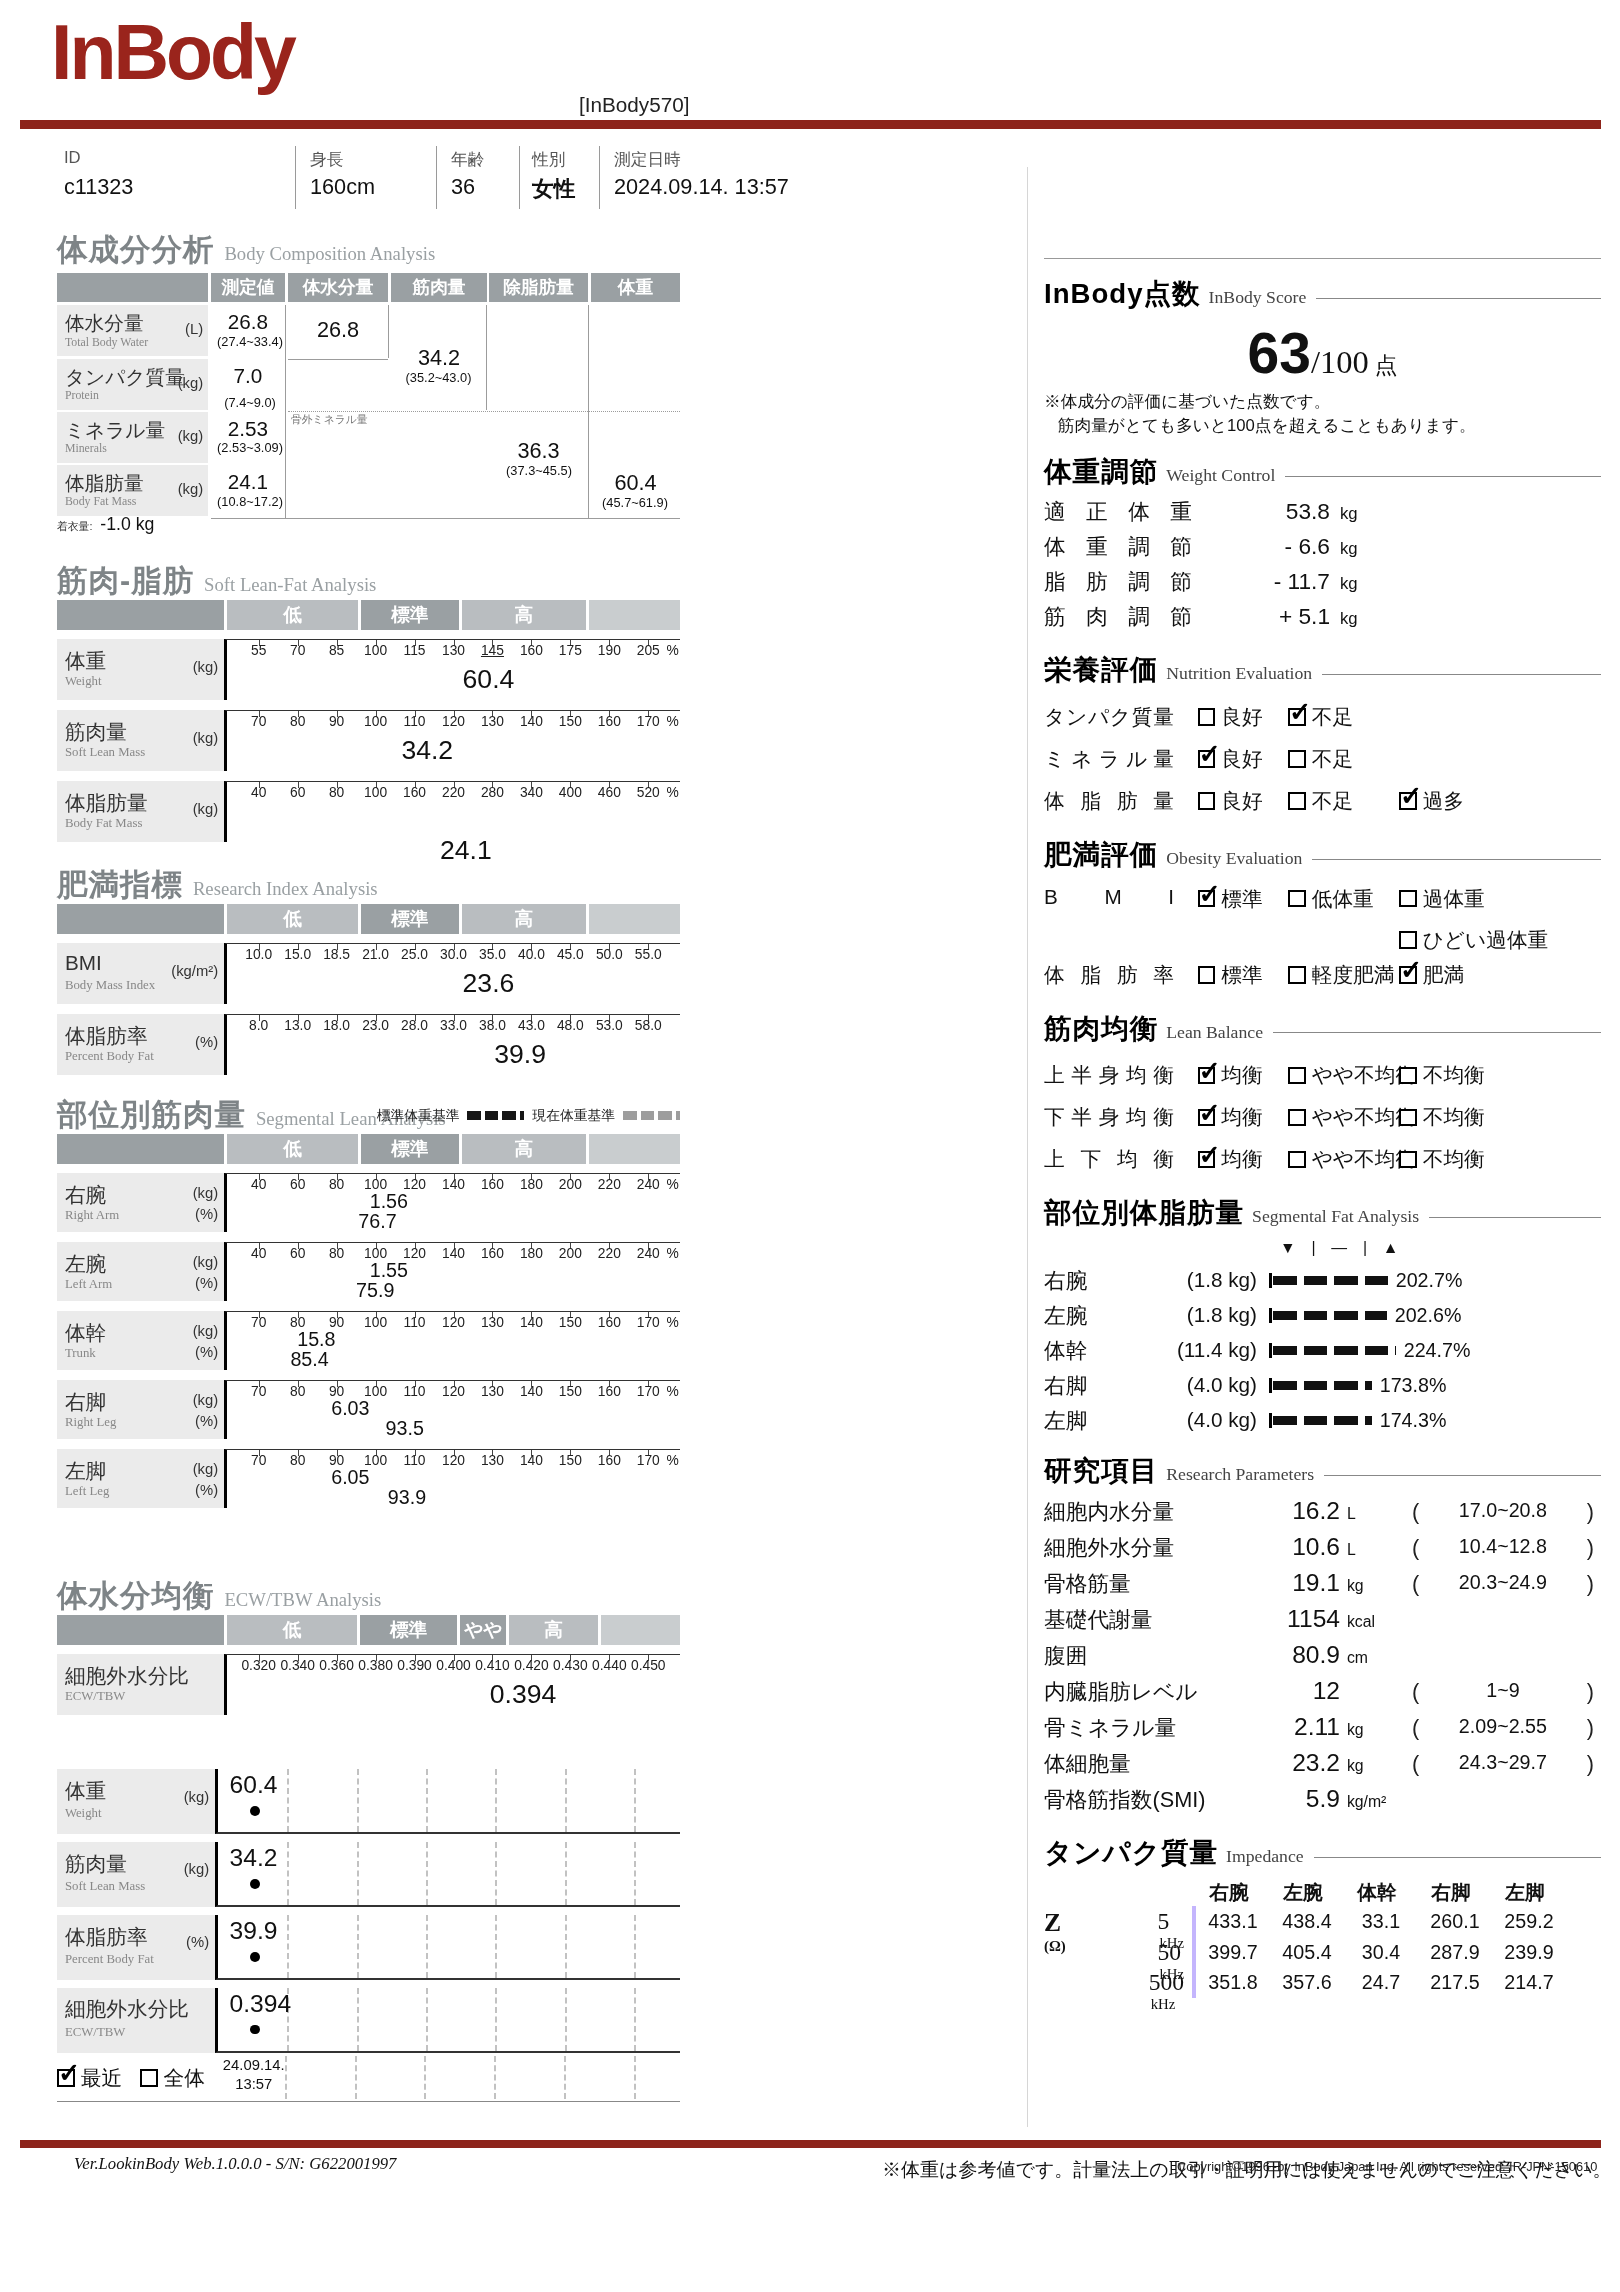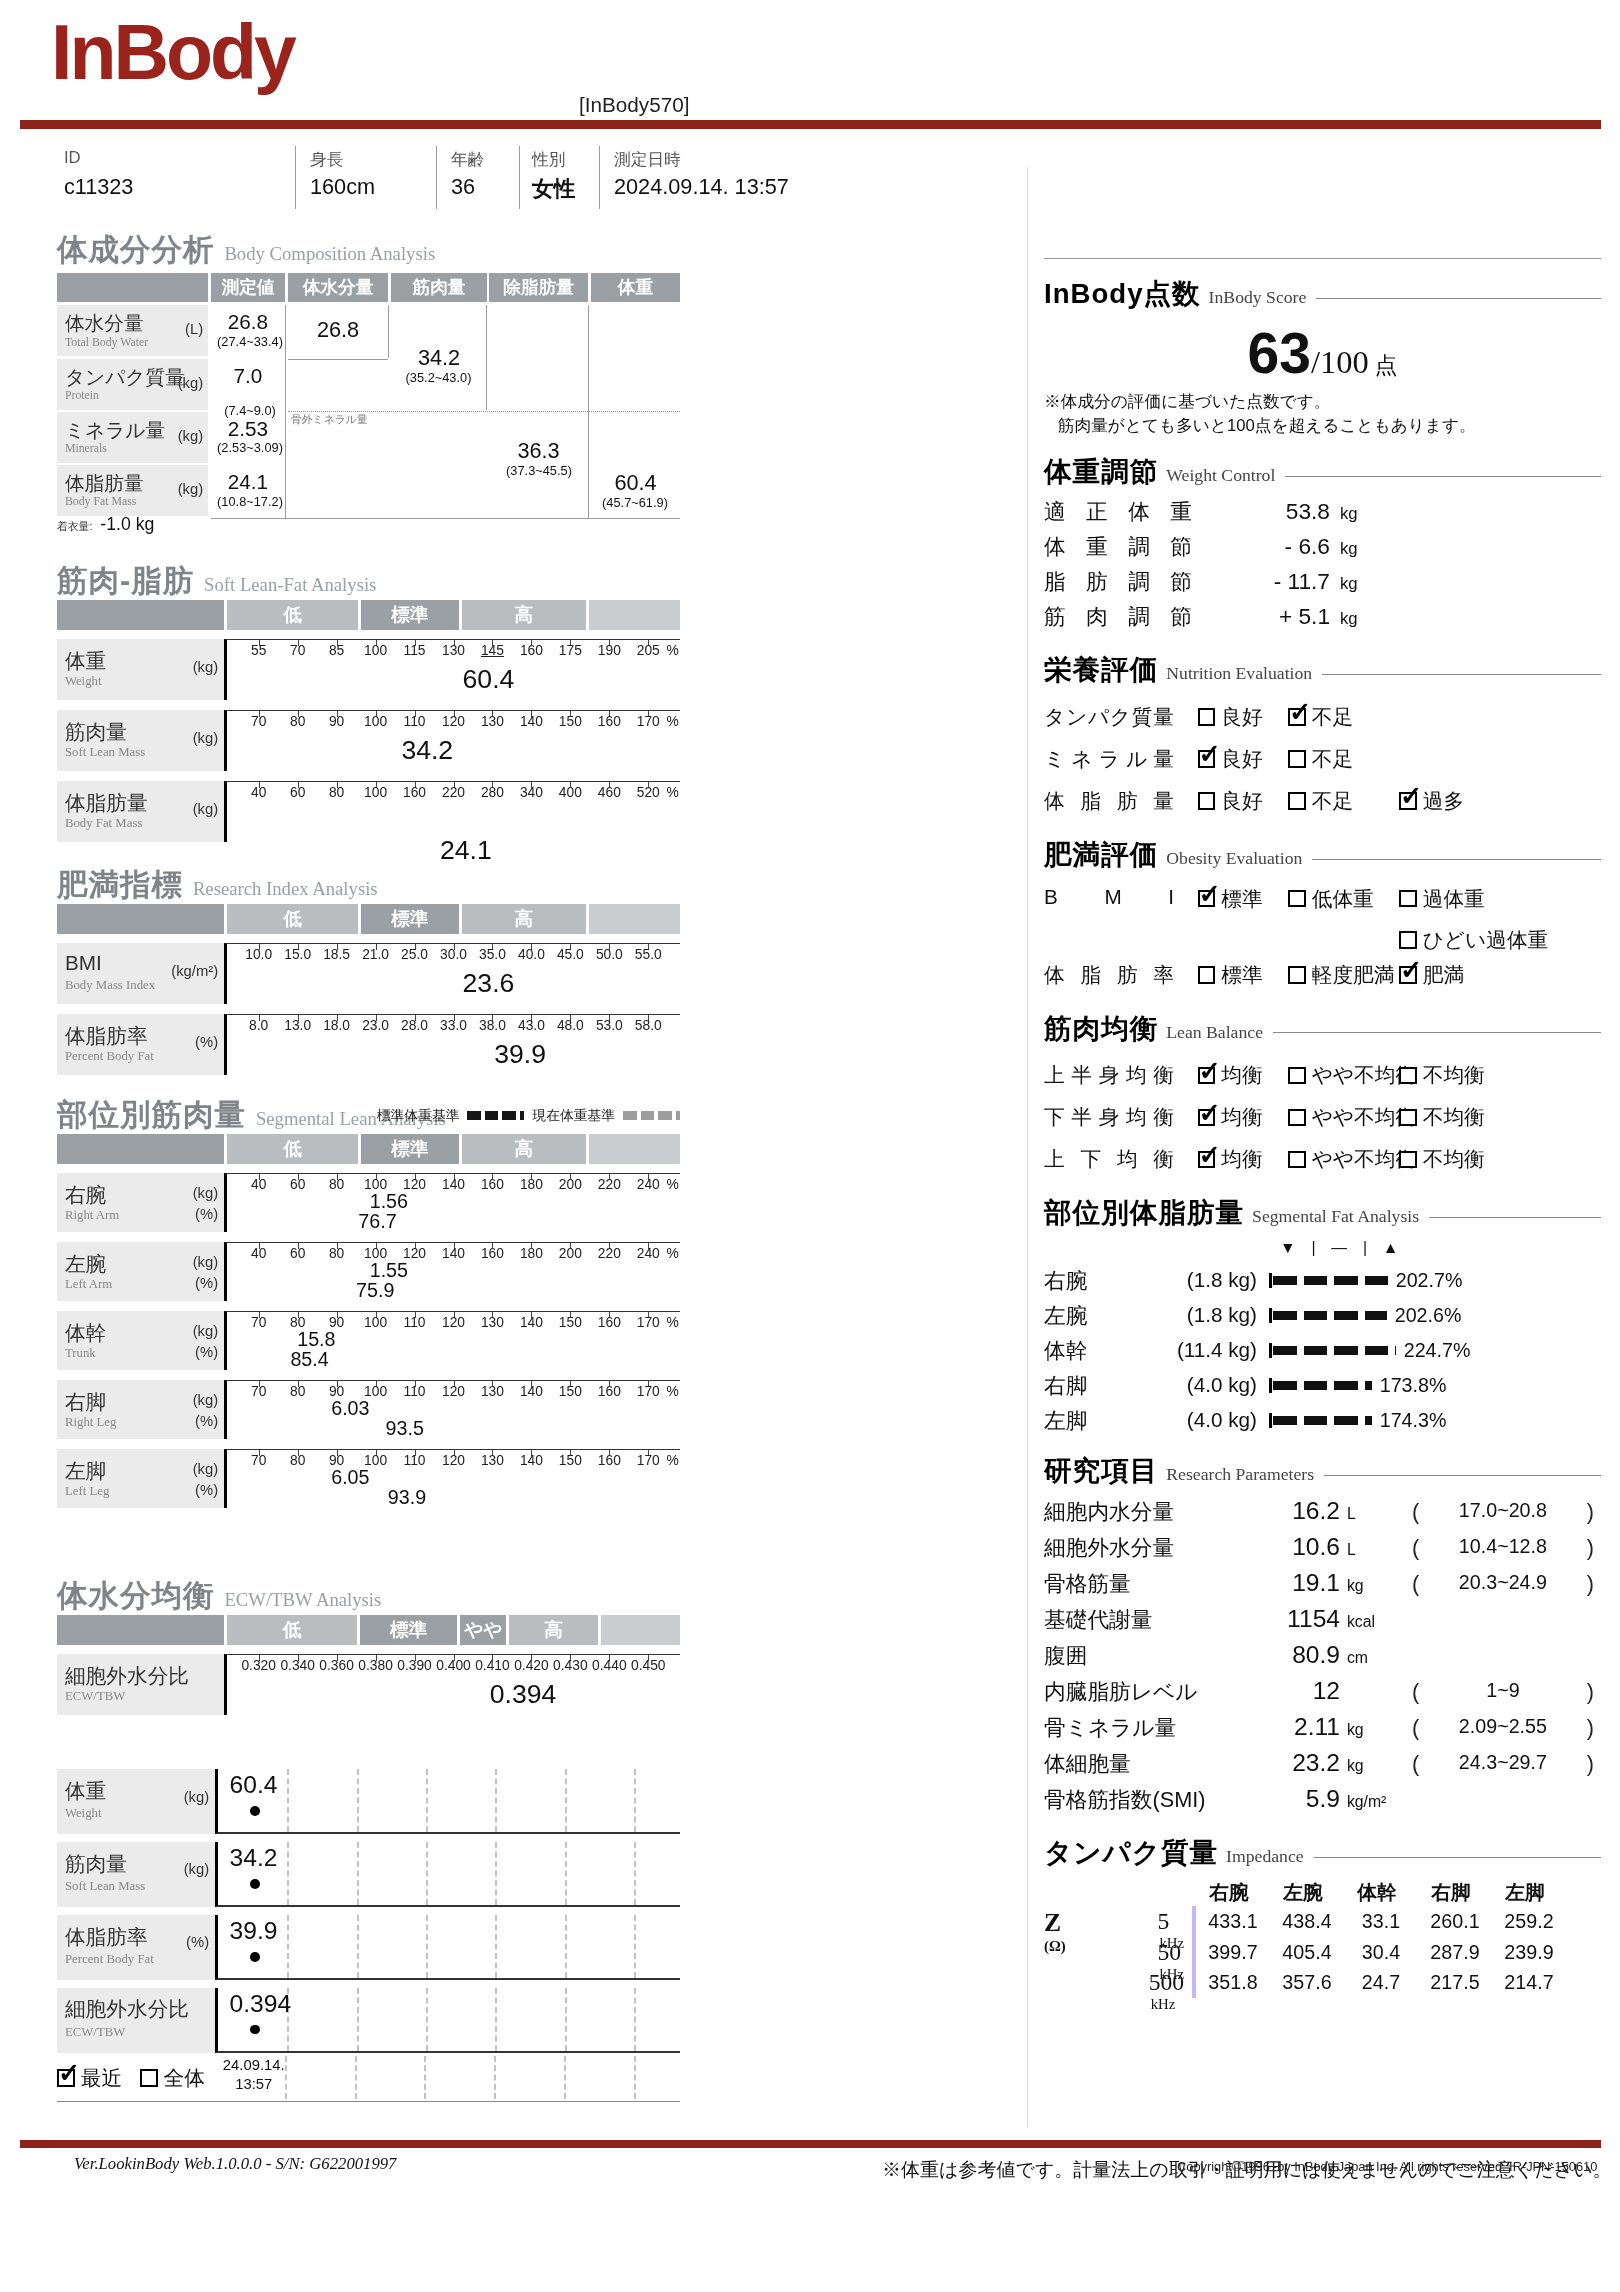--- a/index.html
+++ b/index.html
@@ -194,21 +194,21 @@
           <div class="ctl-unit">(L)</div>
         </div>
         <div class="ctv" style="top: 37px;">26.8</div>
         <div class="ctr" style="top: 61px;">(27.4~33.4)</div>
         <div class="ctl" style="top: 86px;">
           <div class="ctl-jp">タンパク質量</div>
           <div class="ctl-en">Protein</div>
           <div class="ctl-unit">(kg)</div>
         </div>
         <div class="ctv" style="top: 91px;">7.0</div>
-        <div class="ctr" style="top: 130px;">(7.4~9.0)</div>
+        <div class="ctr" style="top: 122px;">(7.4~9.0)</div>
         <div class="ctl" style="top: 139px;">
           <div class="ctl-jp">ミネラル量</div>
           <div class="ctl-en">Minerals</div>
           <div class="ctl-unit">(kg)</div>
         </div>
         <div class="ctv" style="top: 144px;">2.53</div>
         <div class="ctr" style="top: 167px;">(2.53~3.09)</div>
         <div class="ctl" style="top: 192px;">
           <div class="ctl-jp">体脂肪量</div>
           <div class="ctl-en">Body Fat Mass</div>

